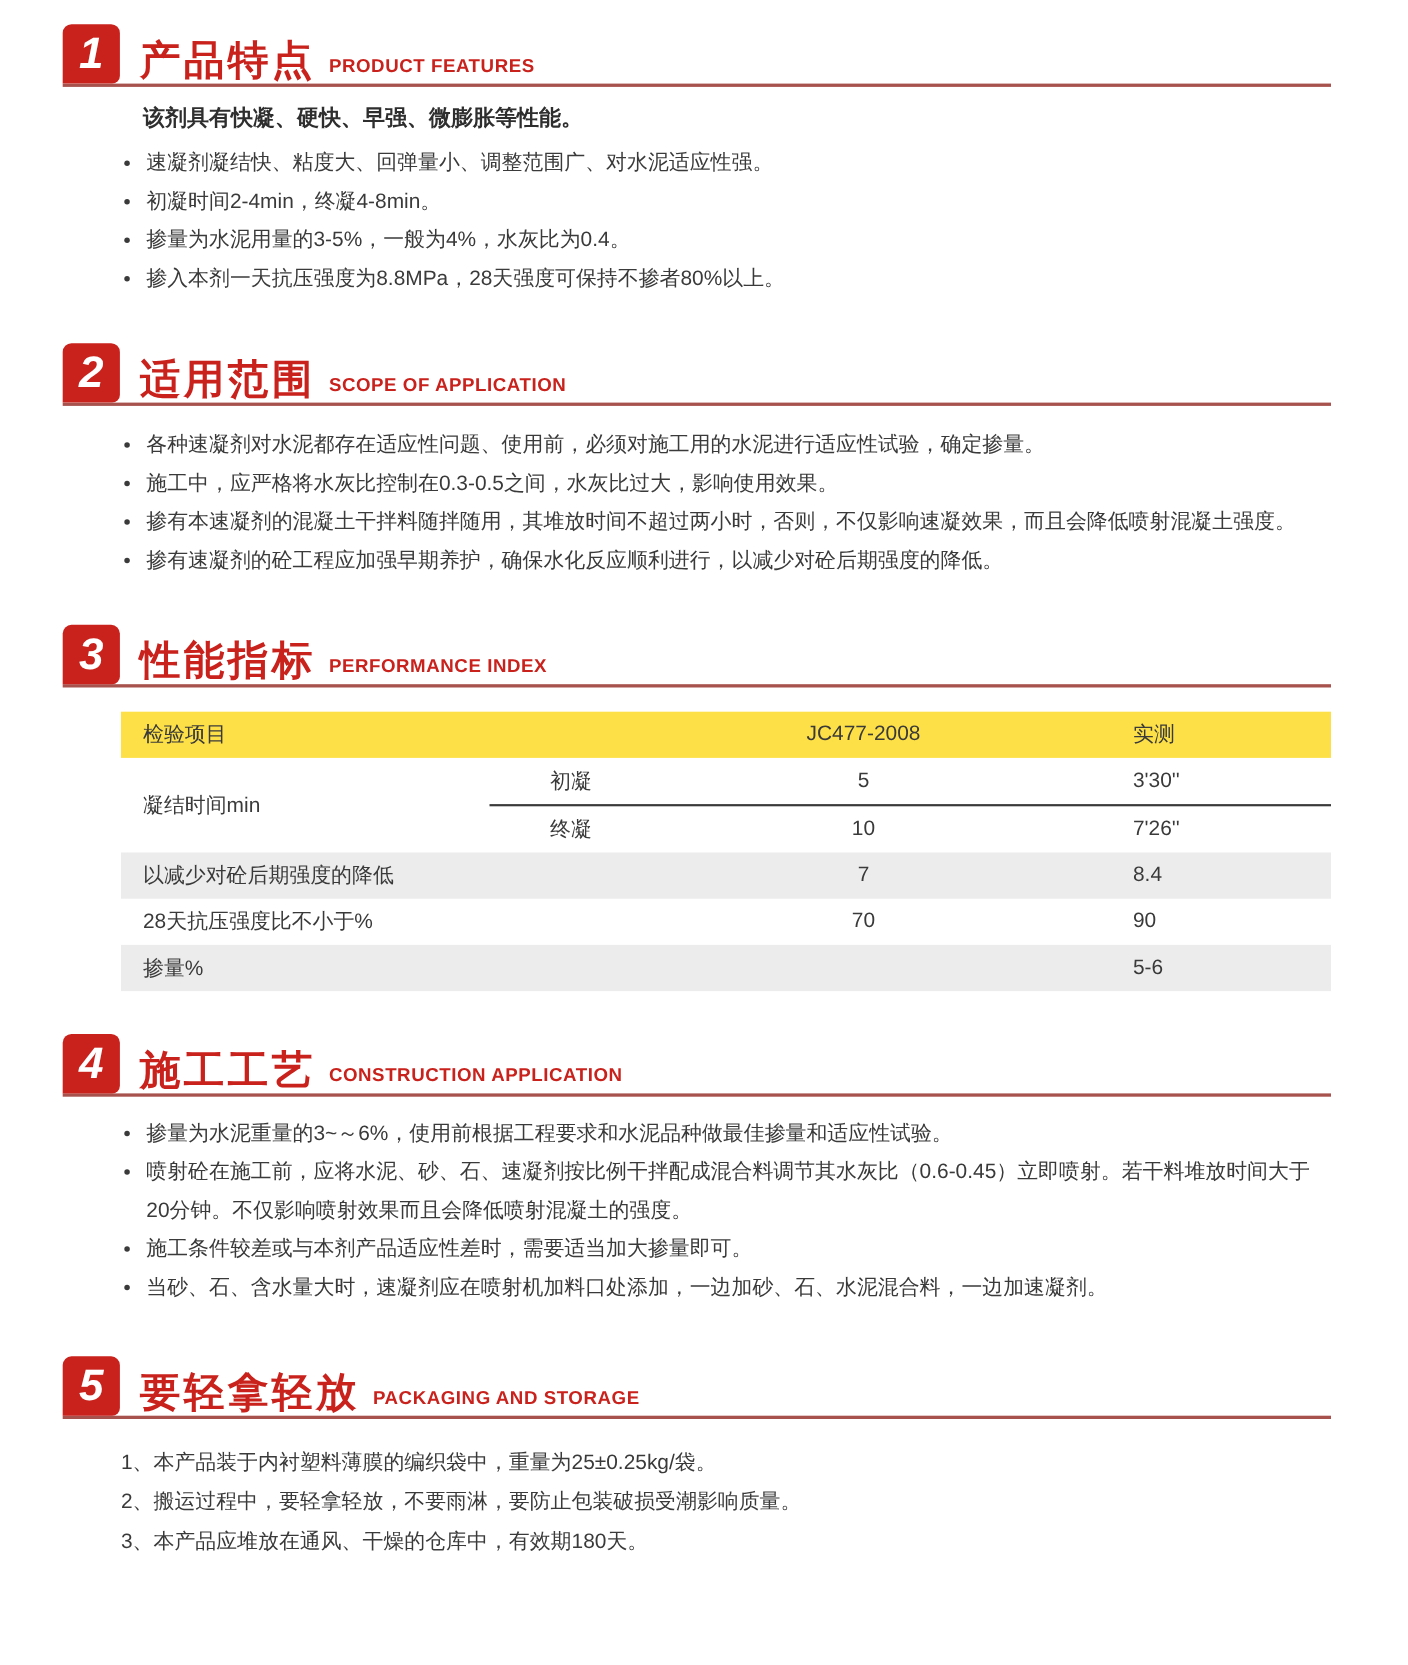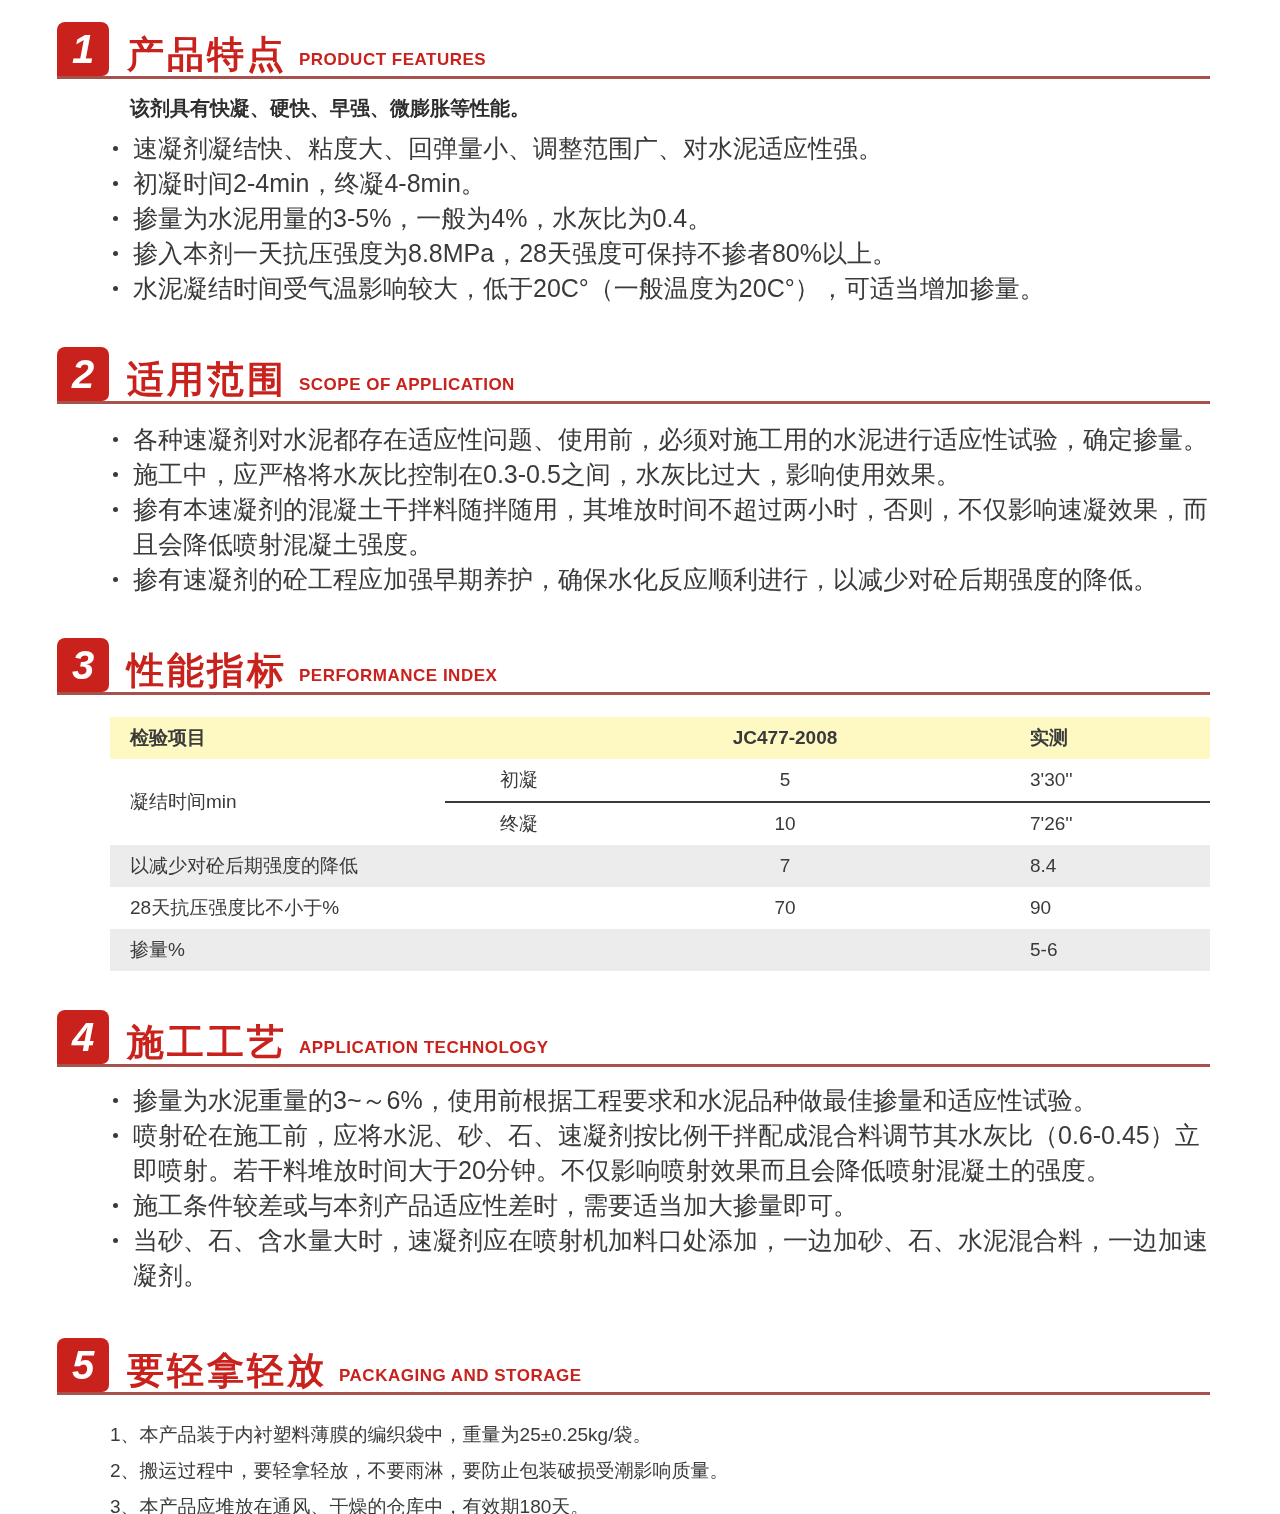--- a/index.html
+++ b/index.html
@@ -65,21 +65,21 @@
     line-height: 30px;
   }
   ul.blt {
     list-style: none;
     margin: 8px 70px 0 110px;
   }
   ul.blt li {
     position: relative;
     padding-left: 23px;
     line-height: 35px;
-    font-size: 25px;
+    font-size: 19px;
   }
   ul.blt li::before {
     content: '';
     position: absolute;
     left: 3px;
     top: 15px;
     width: 5px;
     height: 5px;
     border-radius: 50%;
     background: #3a3a3a;
@@ -104,42 +104,41 @@
   }
   table.spec td { padding: 8px 0; vertical-align: middle; }
   table.spec col.c1 { width: 335px; }
   table.spec col.c2 { width: 175px; }
   table.spec col.c3 { width: 330px; }
   table.spec col.c4 { width: 260px; }
   td.lbl  { padding-left: 20px !important; }
   td.sub  { padding-left: 55px !important; }
   td.ctr  { text-align: center; }
   td.meas { padding-left: 80px !important; }
-  tr.hd td { background: #fef9c3; font-weight: bold; }
+  tr.hd td { background: #fde047; font-weight: normal; }
   tr.shade td { background: #ececec; }
   tr.divider td { border-top: 2px solid #3a3a3a; }
 </style>
 </head>
 <body>
 
 <main>
 
   <section class="section" id="s1">
     <header class="sec-head">
       <div class="badge">1</div>
       <h2 class="sec-title">产品特点</h2>
       <span class="sec-sub">PRODUCT FEATURES</span>
     </header>
     <p class="intro">该剂具有快凝、硬快、早强、微膨胀等性能。</p>
     <ul class="blt">
       <li>速凝剂凝结快、粘度大、回弹量小、调整范围广、对水泥适应性强。</li>
       <li>初凝时间2-4min，终凝4-8min。</li>
       <li>掺量为水泥用量的3-5%，一般为4%，水灰比为0.4。</li>
       <li>掺入本剂一天抗压强度为8.8MPa，28天强度可保持不掺者80%以上。</li>
-      <li>水泥凝结时间受气温影响较大，低于20C°（一般温度为20C°），可适当增加掺量。</li>
     </ul>
   </section>
 
   <section class="section" id="s2">
     <header class="sec-head">
       <div class="badge">2</div>
       <h2 class="sec-title">适用范围</h2>
       <span class="sec-sub">SCOPE OF APPLICATION</span>
     </header>
     <ul class="blt" style="margin-top:18px">
@@ -196,21 +195,21 @@
         <td class="meas">5-6</td>
       </tr>
     </tbody>
       </table>
   </section>
 
   <section class="section" id="s4">
     <header class="sec-head">
       <div class="badge">4</div>
       <h2 class="sec-title">施工工艺</h2>
-      <span class="sec-sub">APPLICATION TECHNOLOGY</span>
+      <span class="sec-sub">CONSTRUCTION APPLICATION</span>
     </header>
     <ul class="blt" style="margin-top:16px">
       <li>掺量为水泥重量的3~～6%，使用前根据工程要求和水泥品种做最佳掺量和适应性试验。</li>
       <li>喷射砼在施工前，应将水泥、砂、石、速凝剂按比例干拌配成混合料调节其水灰比（0.6-0.45）立即喷射。若干料堆放时间大于20分钟。不仅影响喷射效果而且会降低喷射混凝土的强度。</li>
       <li>施工条件较差或与本剂产品适应性差时，需要适当加大掺量即可。</li>
       <li>当砂、石、含水量大时，速凝剂应在喷射机加料口处添加，一边加砂、石、水泥混合料，一边加速凝剂。</li>
     </ul>
   </section>
 
   <section class="section" id="s5">

